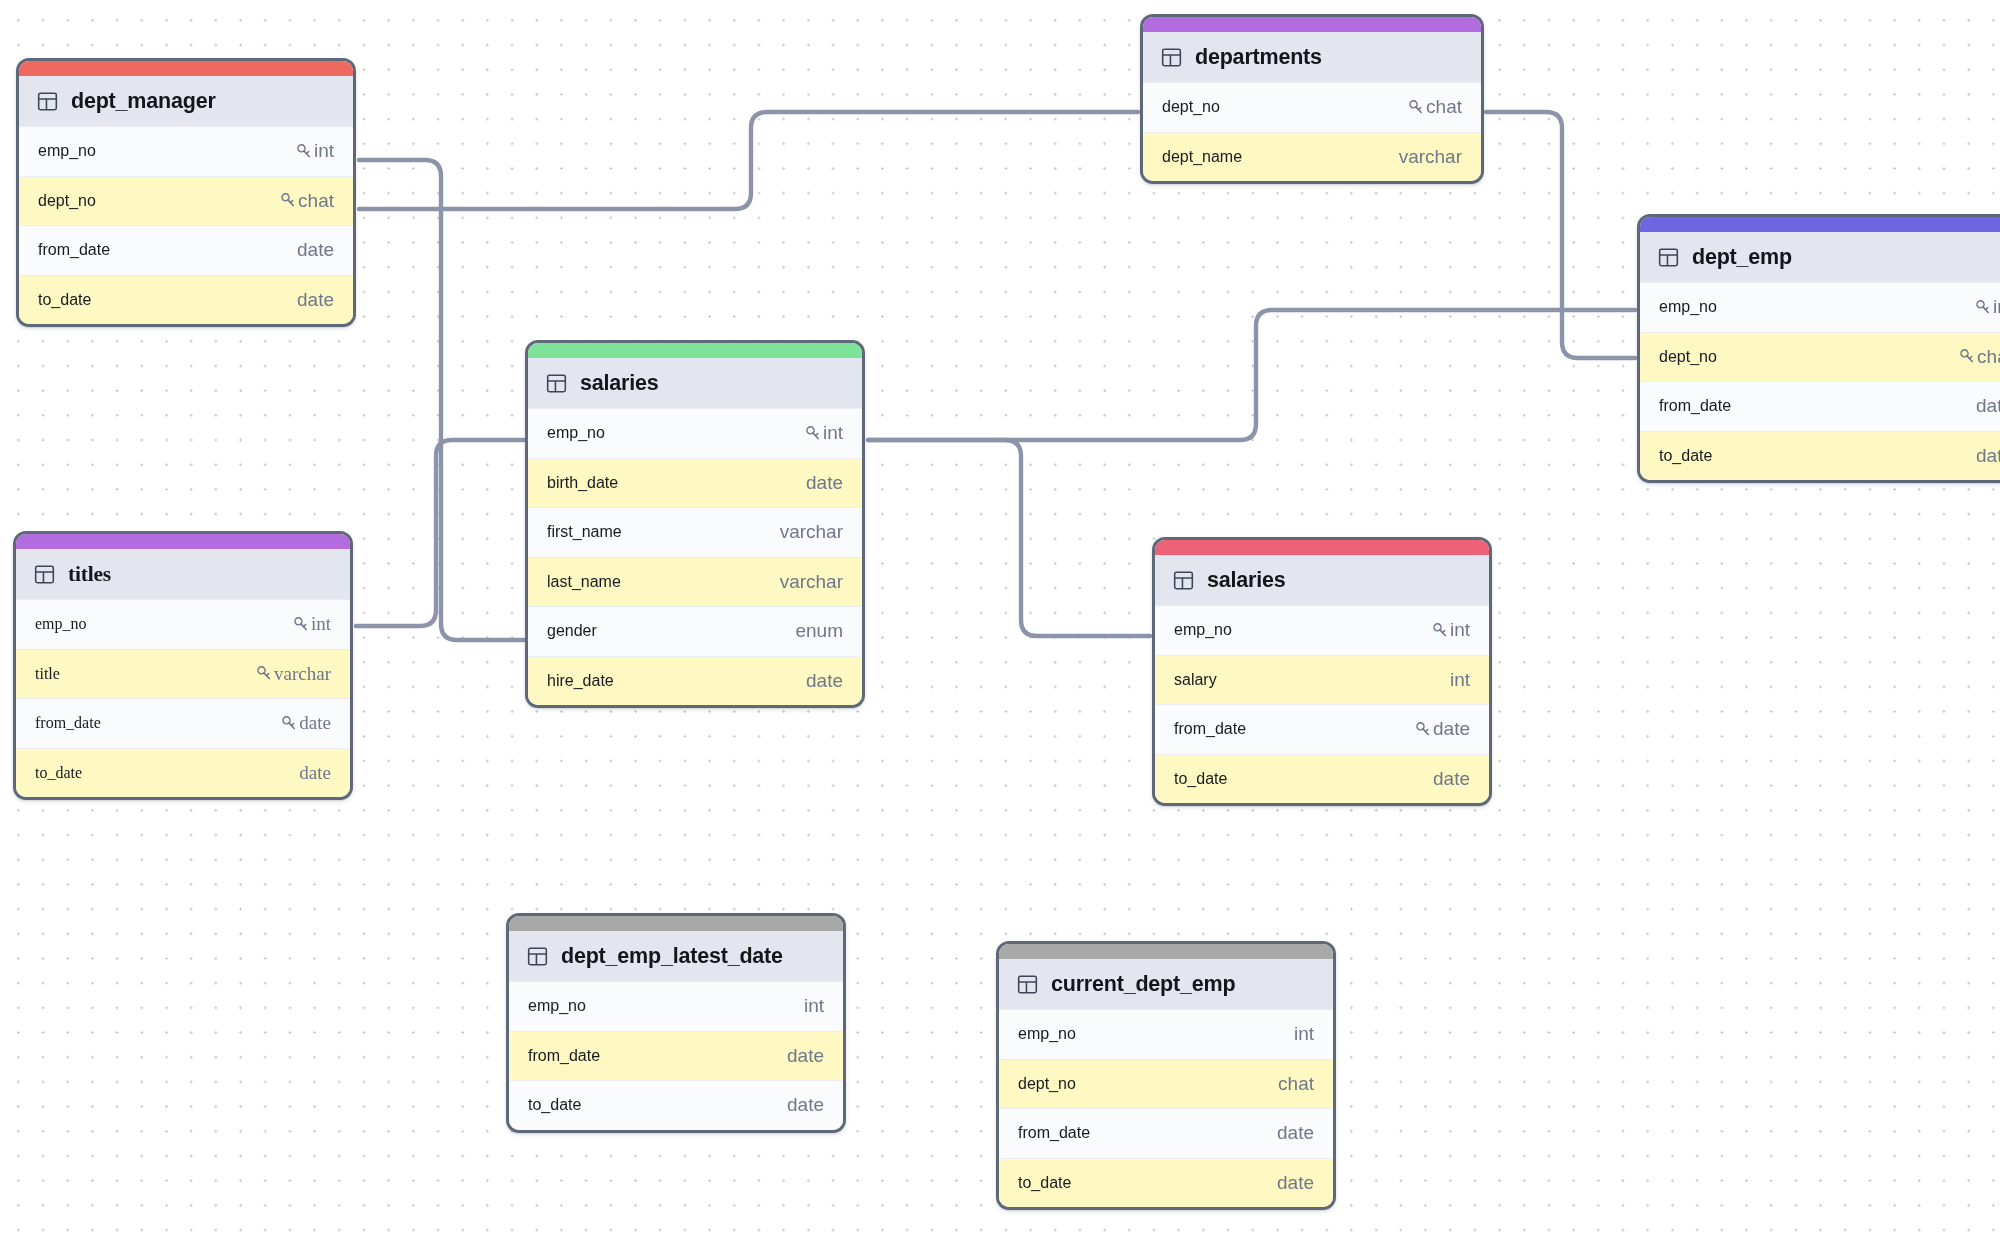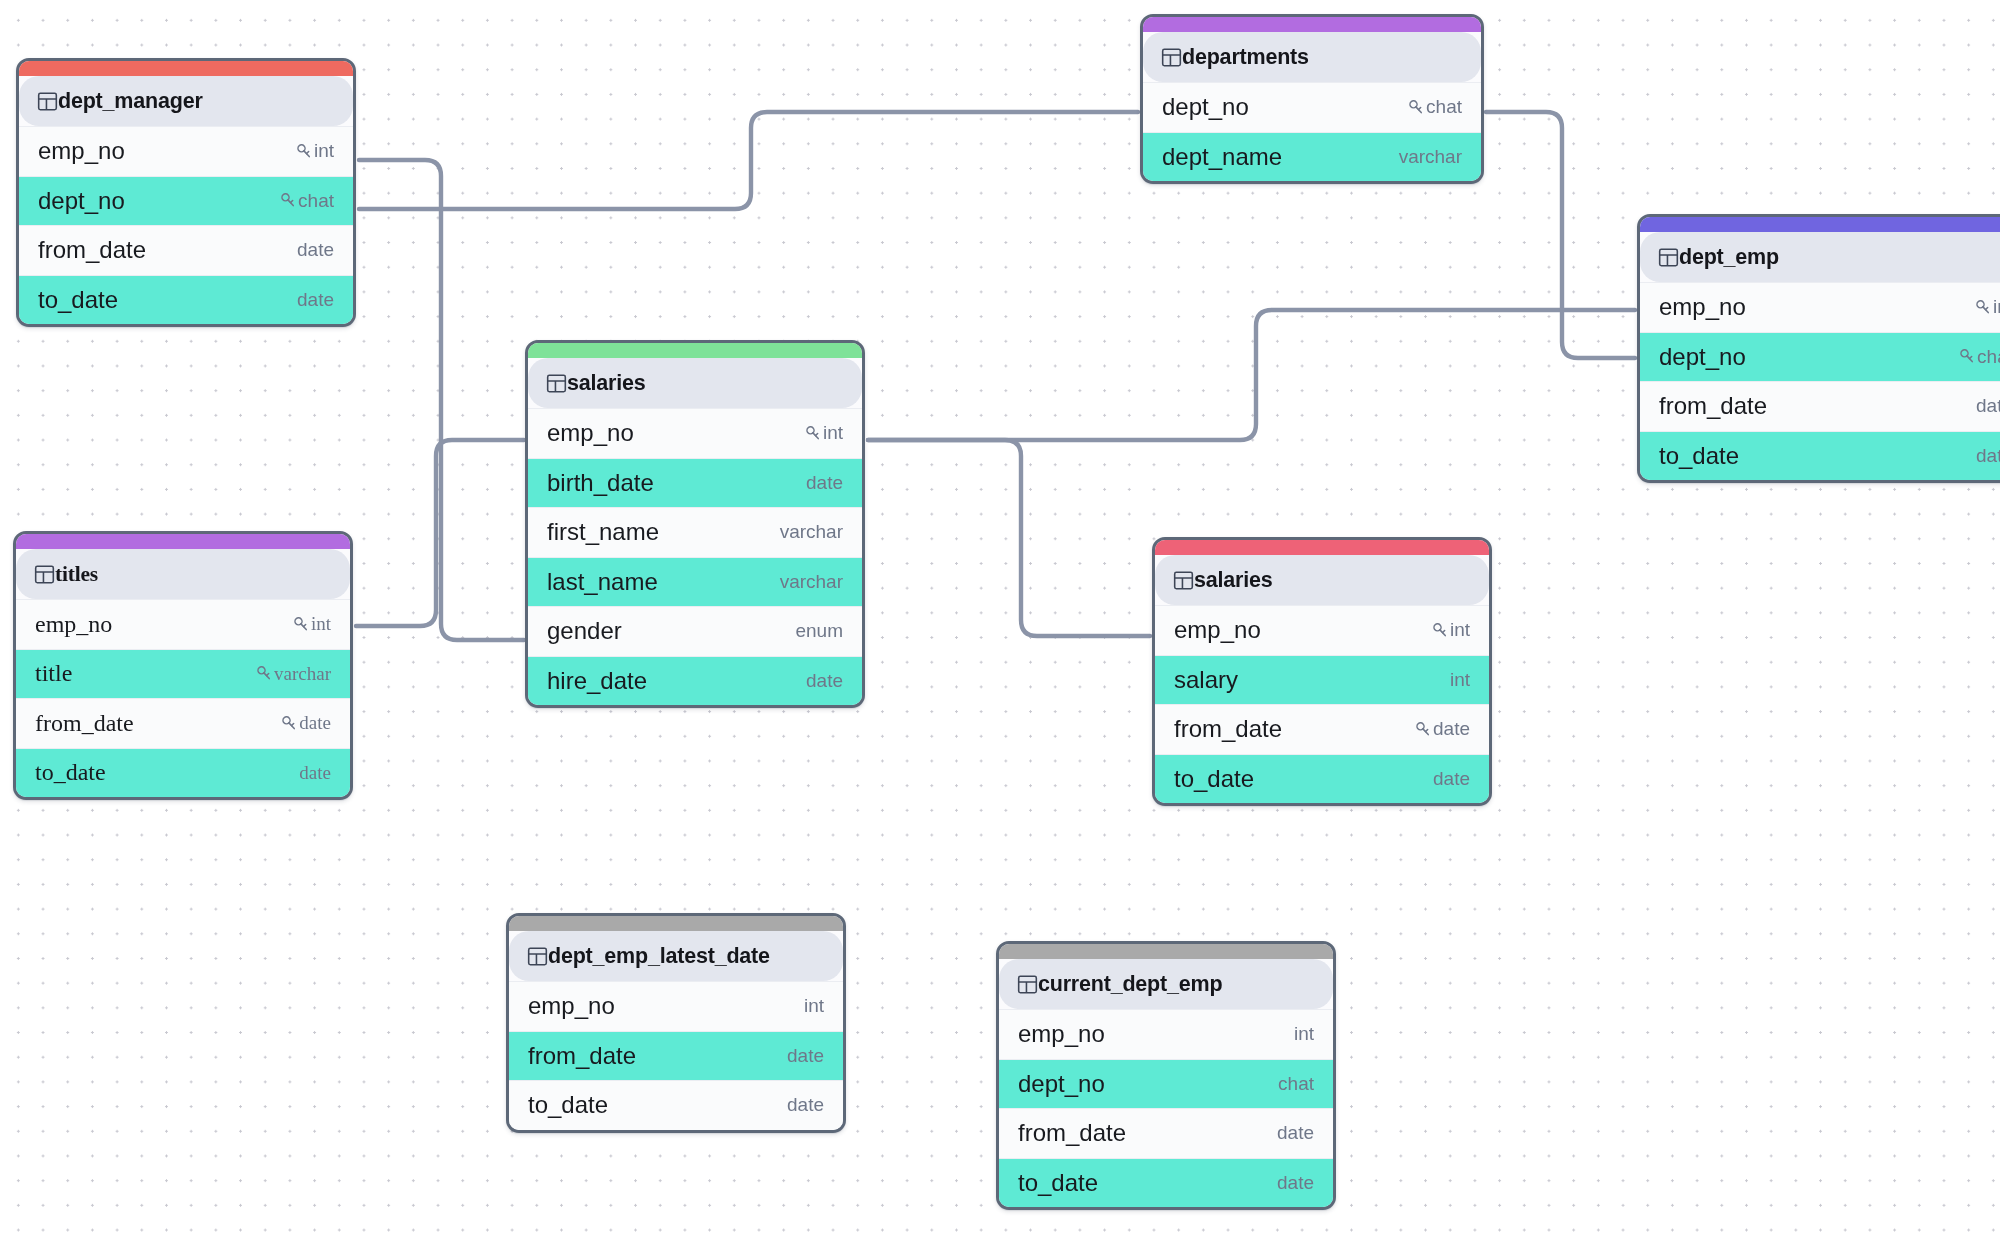--- a/index.html
+++ b/index.html
@@ -48,24 +48,23 @@
 
   .accent-bar {
     height: 15px;
     width: 100%;
   }
 
   .node-header {
     background: #e3e6ee;
     display: flex;
     align-items: center;
-    gap: 0;
+    gap: 13px;
     padding: 0 18px;
     height: 50px;
-    border-radius: 20px;
   }
 
   .tbl-icon {
     width: 21px;
     height: 21px;
     flex: 0 0 auto;
     display: block;
   }
 
   .node-title {
@@ -79,24 +78,24 @@
   .field-row {
     display: flex;
     align-items: center;
     justify-content: space-between;
     height: 49.5px;
     padding: 0 19px 0 19px;
     border-top: 1px solid #ebedf2;
     background: #fafbfc;
   }
   .field-row:nth-child(even) { background: #f5f6f9; }
-  .field-row.alt { background: #5eead4; }
+  .field-row.alt { background: #fef9c3; }
 
   .field-name {
-    font-size: 24px;
+    font-size: 16px;
     color: #181a1f;
     white-space: nowrap;
   }
 
   .field-right {
     display: flex;
     align-items: center;
     white-space: nowrap;
   }
 

